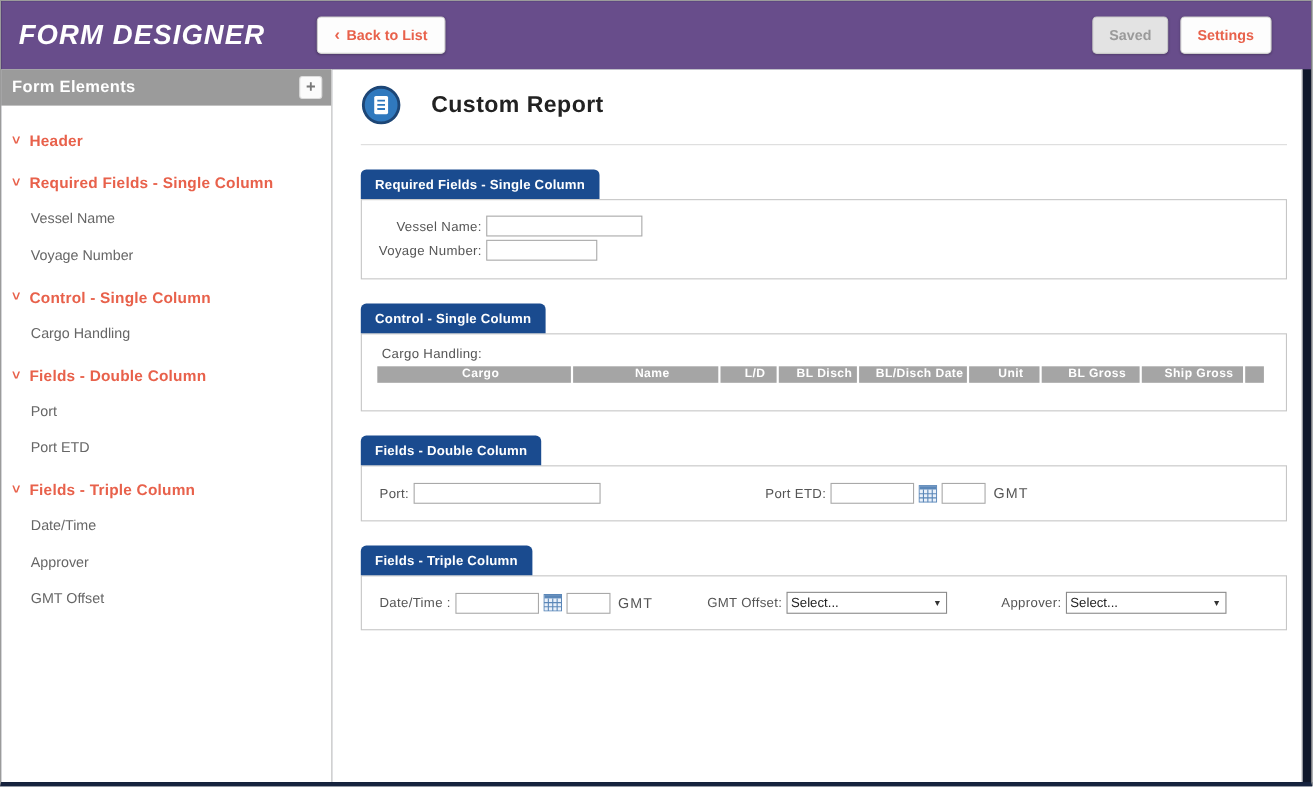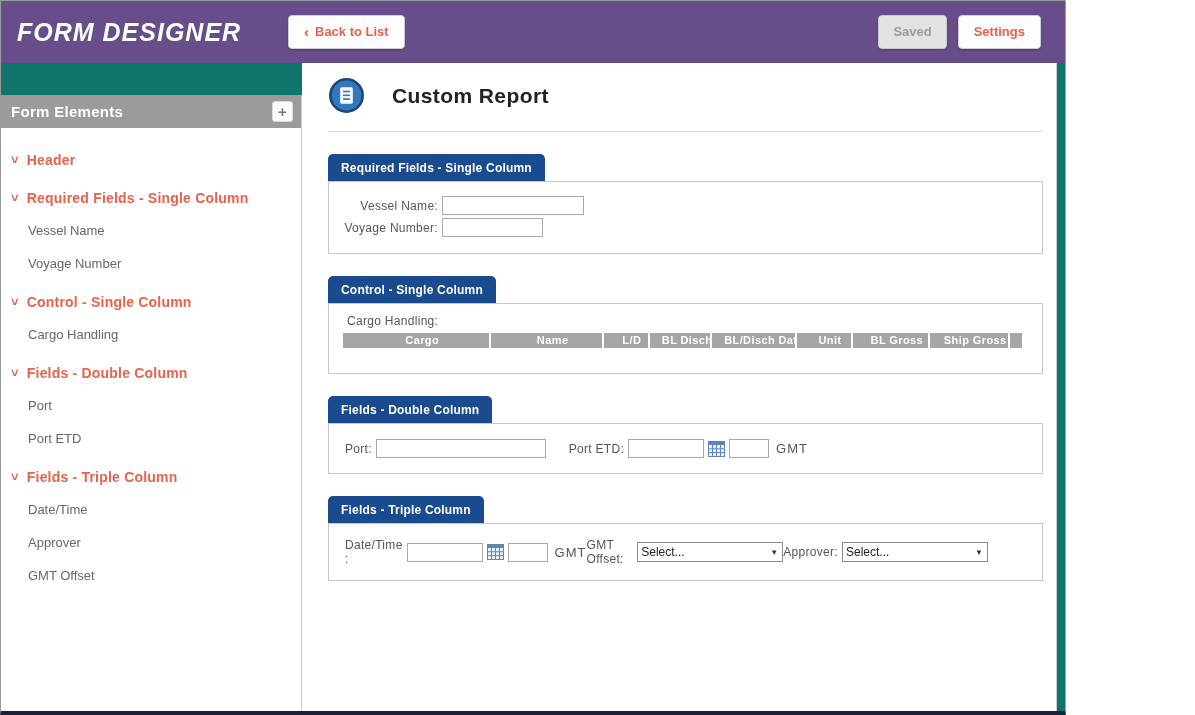--- a/index.html
+++ b/index.html
@@ -1,32 +1,32 @@
 <!DOCTYPE html>
 <html><head>
 <meta charset="utf-8">
 <style>
   * { margin:0; padding:0; box-sizing:border-box; }
   html,body { width:1195px; height:715px; }
   body { font-family:"Liberation Sans", sans-serif; background:#fff; }
 
-  .frame { width:1066px; height:715px; border:1px solid #9b9b9b; border-bottom:4px solid #16233e; background:#0f766e; overflow:hidden; display:flex; flex-direction:column; }
+  .frame { width:1193px; height:715px; border:1px solid #9b9b9b; border-bottom:4px solid #16233e; background:#0f172a; overflow:hidden; display:flex; flex-direction:column; }
 
   
   .topbar { height:62px; background:#684d8b; display:flex; align-items:center; flex-shrink:0; }
   .brand { width:287px; flex-shrink:0; color:#fff; font-style:italic; font-weight:bold; font-size:25px; letter-spacing:1px; padding-left:16px; }
   .back-btn { background:#fdfdfd; border:1px solid #cfcfcf; border-radius:4px; color:#e8614b; font-family:inherit; font-weight:bold; font-size:13px; padding:8px 15px 9px; cursor:pointer; display:flex; align-items:center; gap:6px; box-shadow:0 1px 2px rgba(0,0,0,0.25); }
   .back-chev { font-size:15px; line-height:10px; font-weight:bold; }
-  .topbar-right { margin-left:auto; display:flex; gap:11px; padding-right:24px; }
+  .topbar-right { margin-left:auto; display:flex; gap:11px; padding-right:36px; }
   .btn-saved { background:#e3e3e3; color:#9a9a9a; border:1px solid #c9c9c9; border-radius:4px; font-family:inherit; font-weight:bold; font-size:13px; padding:8px 14px 9px; cursor:default; box-shadow:0 1px 2px rgba(0,0,0,0.2); }
   .btn-settings { background:#fdfdfd; color:#e8614b; border:1px solid #cfcfcf; border-radius:4px; font-family:inherit; font-weight:bold; font-size:13px; padding:8px 15px 9px; cursor:pointer; box-shadow:0 1px 2px rgba(0,0,0,0.25); }
 
   
   .layout { flex:1; display:flex; min-height:0; }
-  .sidebar { width:301px; flex-shrink:0; background:#fff; border-right:1px solid #ccc;margin-top:32px; }
+  .sidebar { width:301px; flex-shrink:0; background:#fff; border-right:1px solid #ccc; }
   .main { flex:1; background:#fff; border-right:1px solid #ccc; margin-right:8px; overflow:hidden; }
 
   
   .sidebar-header { height:33px; background:#9b9b9b; color:#fff; font-weight:bold; font-size:15px; display:flex; align-items:center; padding:0 8px 0 10px; letter-spacing:0.3px; }
   .add-btn { margin-left:auto; width:21px; height:21px; background:#fbfbfb; border:1px solid #dcdcdc; border-radius:3px; color:#787878; font-size:15px; font-weight:bold; line-height:17px; text-align:center; cursor:pointer; padding:0; font-family:inherit; }
   .tree { padding:10px 0 0; }
   .group { margin-top:6px; }
   .group-row { display:flex; align-items:center; gap:8px; padding:8px 10px; color:#e8614b; font-weight:bold; font-size:14px; cursor:pointer; letter-spacing:0.2px; }
   .gchev { font-size:13px; line-height:10px; font-weight:bold; }
   .item-row { padding:9px 10px 9px 27px; font-size:13px; color:#666; cursor:pointer; }

